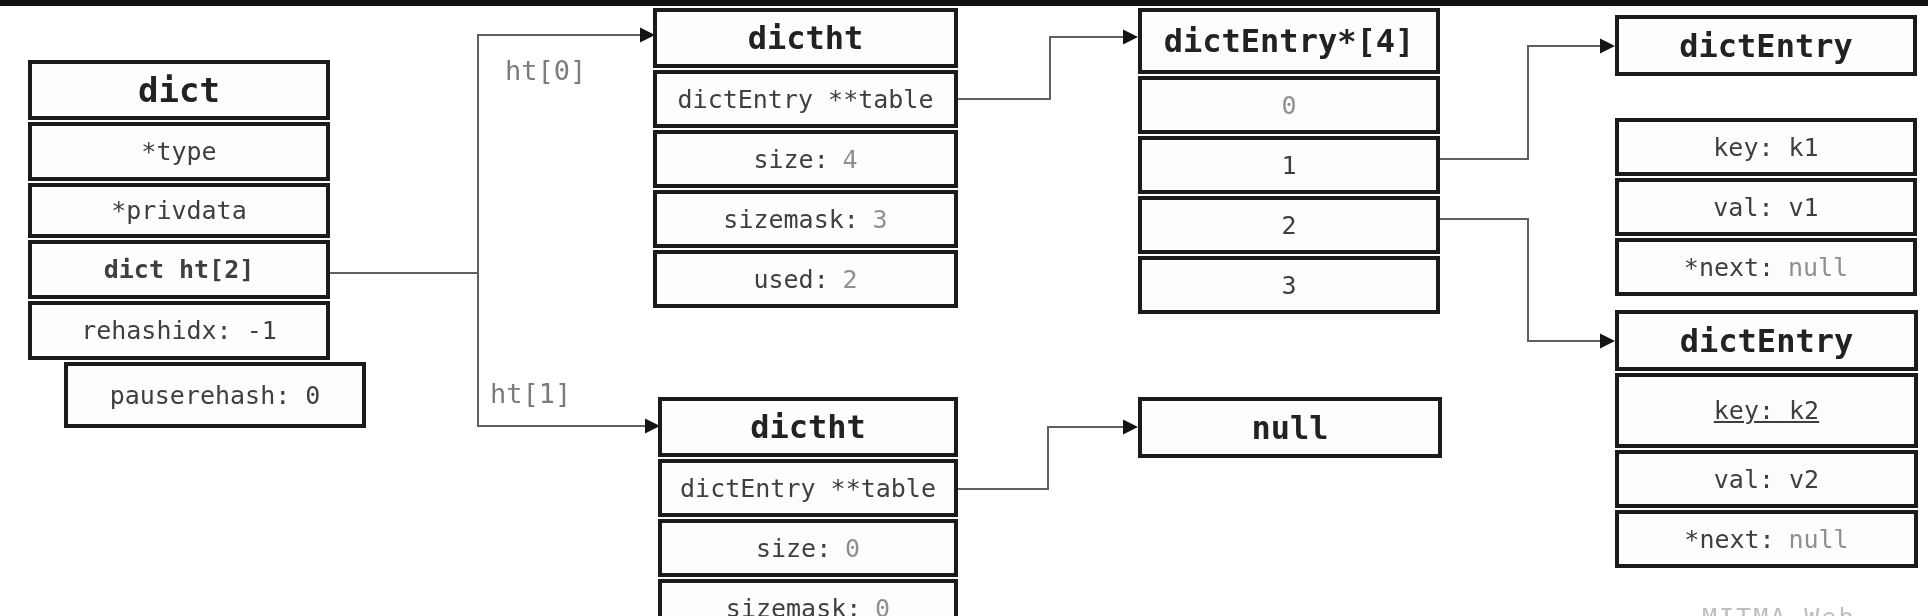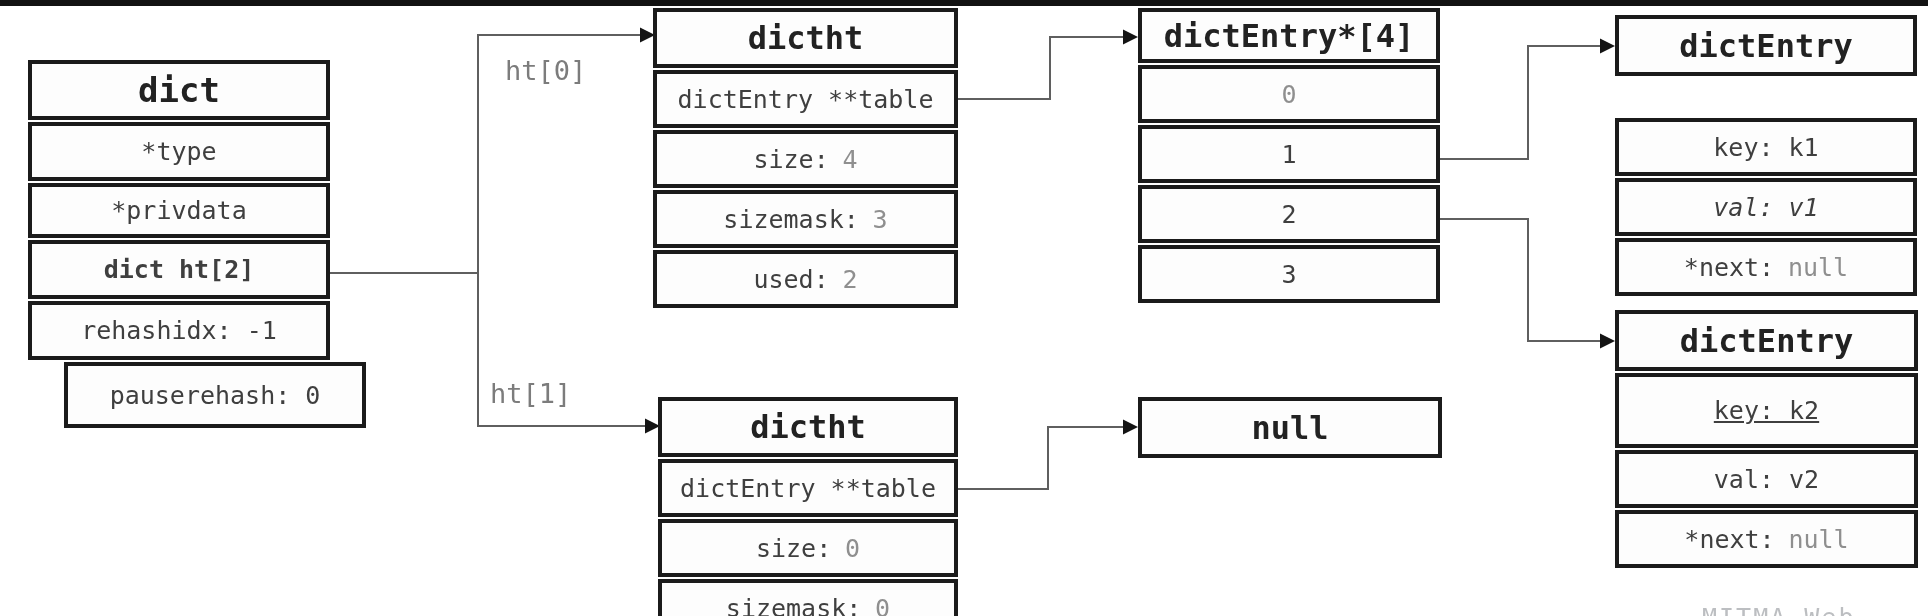--- a/index.html
+++ b/index.html
@@ -80,40 +80,40 @@
       <div class="cell" style="height: 58px;">
         <span>sizemask:</span>
         <span class="muted">3</span>
       </div>
       <div class="cell" style="height: 58px;">
         <span>used:</span>
         <span class="muted">2</span>
       </div>
     </div>
     <div class="box" style="left: 1138px; top: 8px; width: 302px;">
-      <div class="cell title" style="height: 55px;">dictEntry*[4]</div>
+      <div class="cell title" style="height: 66px;">dictEntry*[4]</div>
       <div class="cell" style="height: 58px;">
         <span class="muted">0</span>
       </div>
       <div class="cell" style="height: 58px;">
         <span>1</span>
       </div>
       <div class="cell" style="height: 58px;">
         <span>2</span>
       </div>
       <div class="cell" style="height: 58px;">
         <span>3</span>
       </div>
     </div>
     <div class="box" style="left: 1615px; top: 15px; width: 302px;">
       <div class="cell title" style="height: 61px;">dictEntry</div>
       <div class="cell" style="height: 58px; margin-top: 40px;">
         <span>key: k1</span>
       </div>
-      <div class="cell" style="height: 58px; font-style: italic;">
+      <div class="cell" style="height: 58px;">
         <span>val: v1</span>
       </div>
       <div class="cell" style="height: 58px;">
         <span>*next:</span>
         <span class="muted">null</span>
       </div>
     </div>
     <div class="box" style="left: 1615px; top: 310px; width: 303px;">
       <div class="cell title" style="height: 61px;">dictEntry</div>
       <div class="cell" style="height: 75px; text-decoration: underline;">

